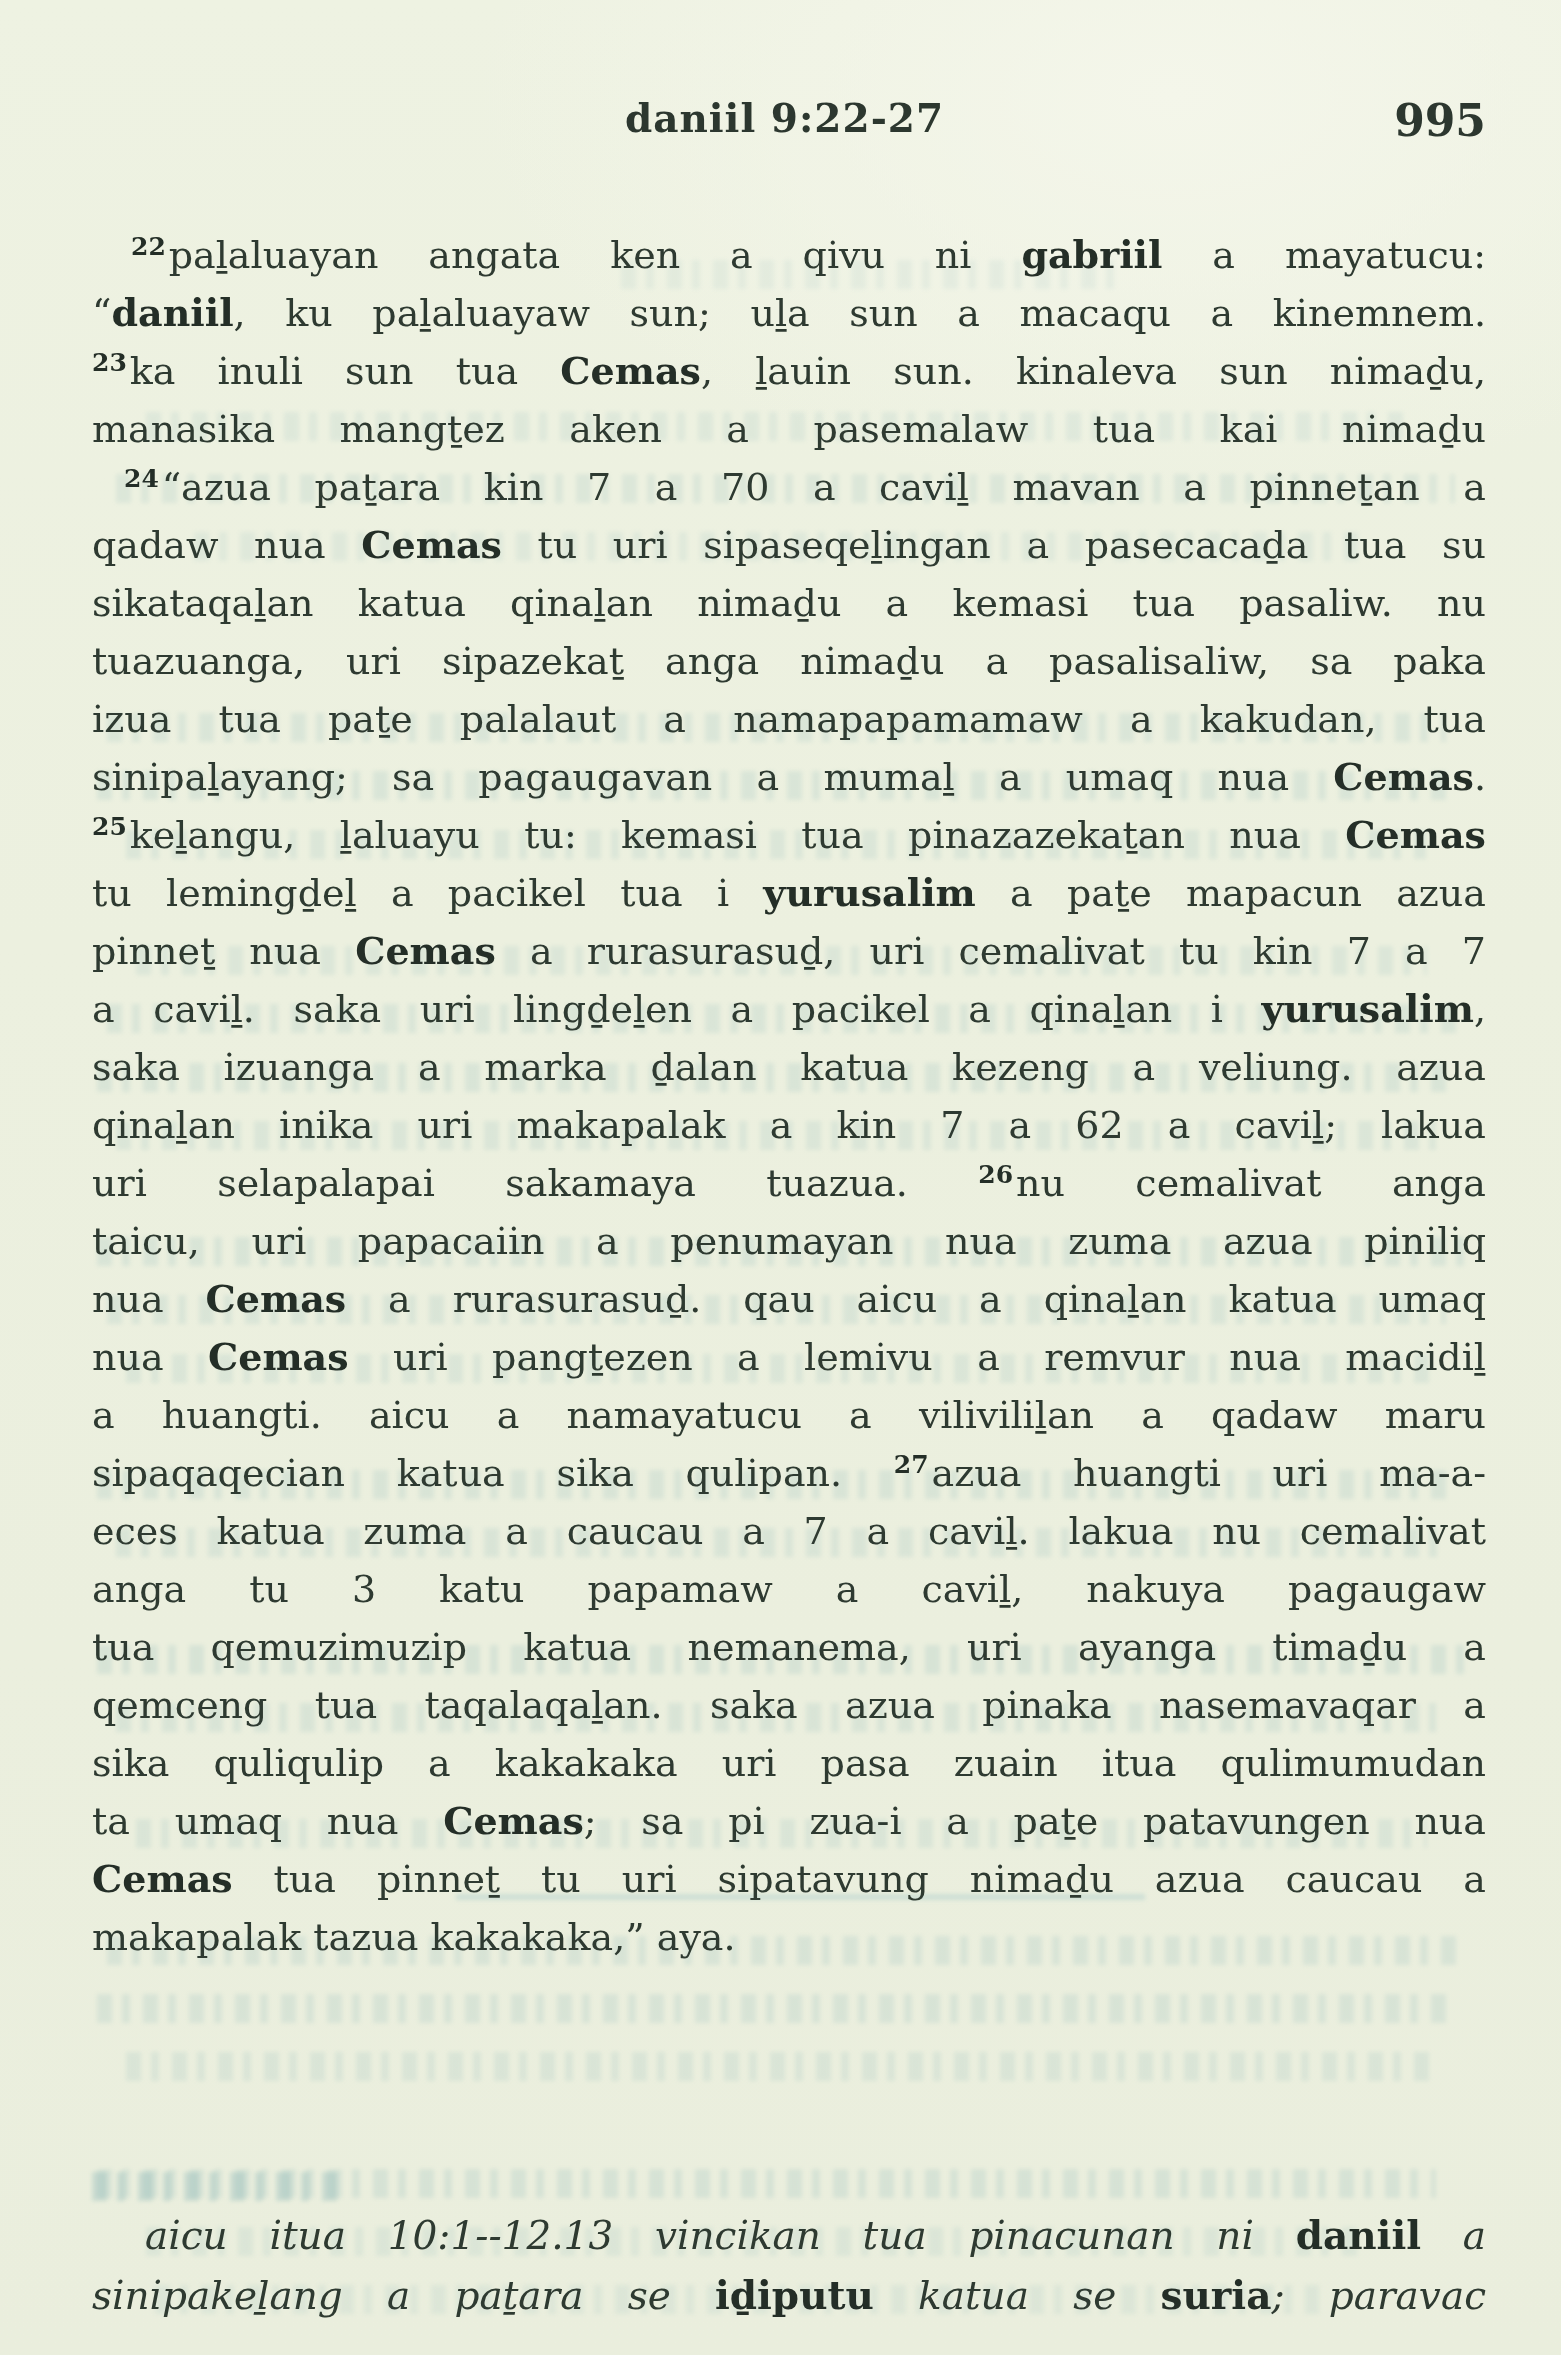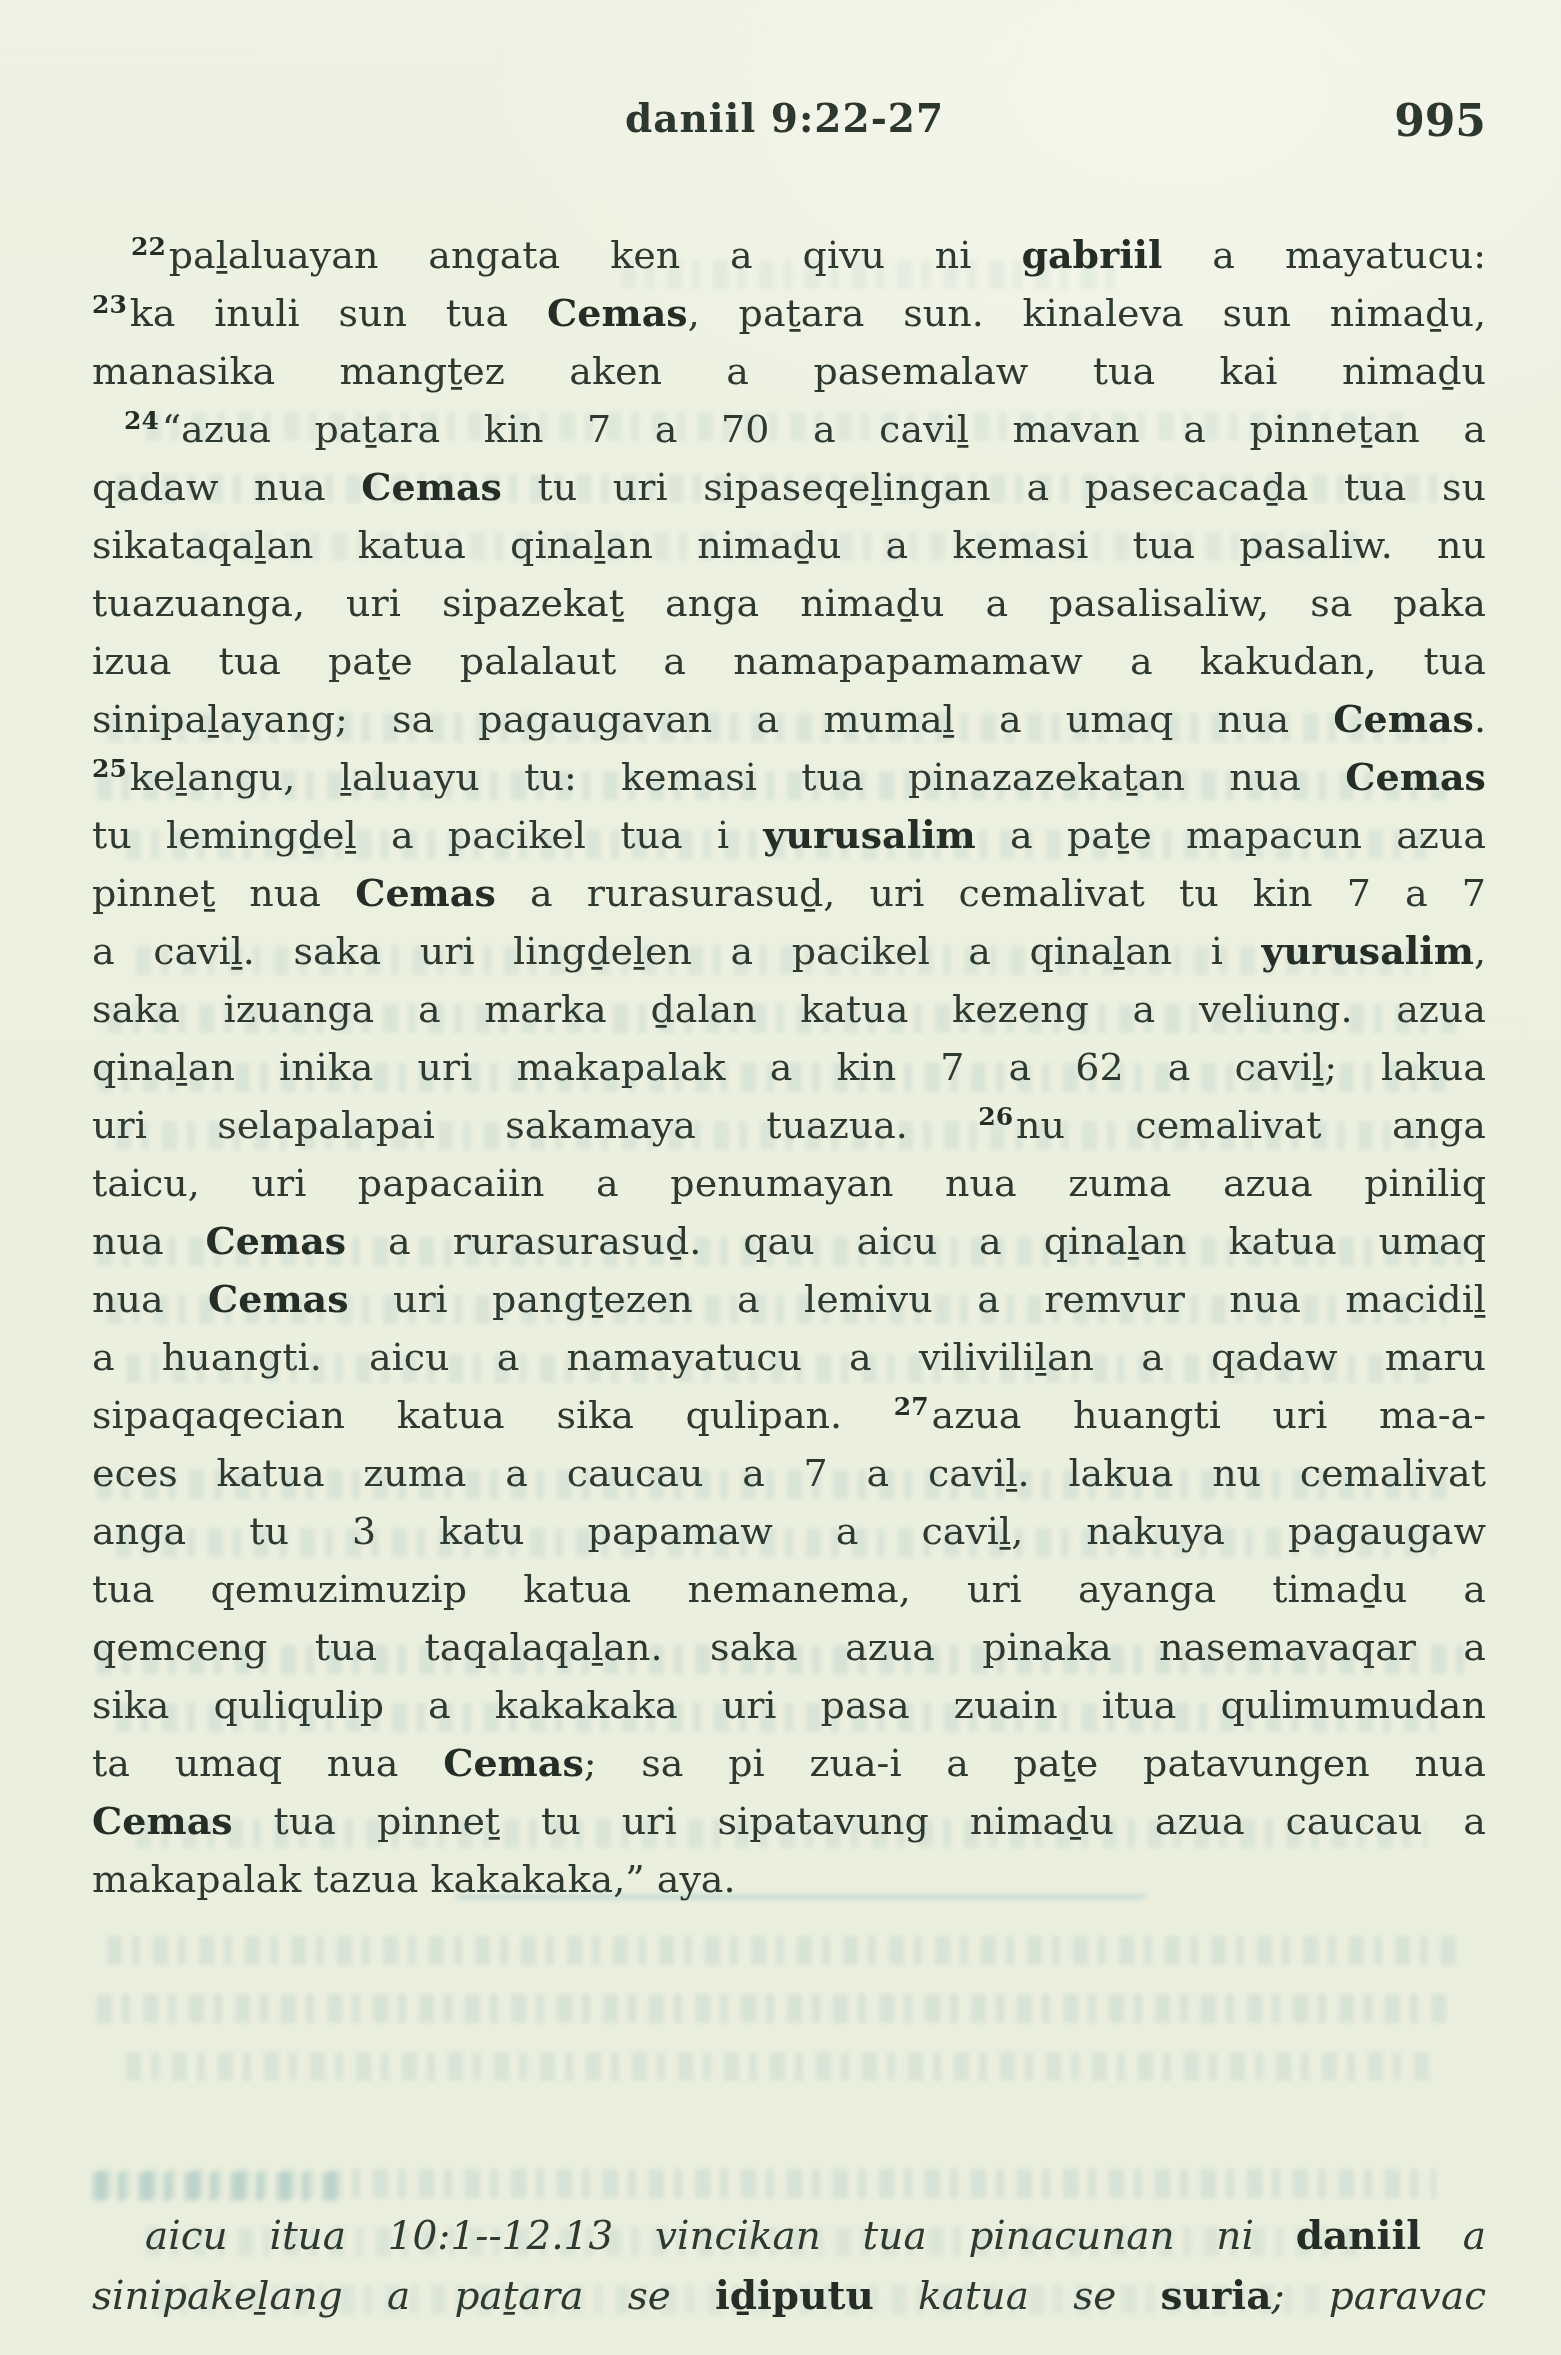--- a/index.html
+++ b/index.html
@@ -93,21 +93,22 @@
       <div class="ghost-rule" style="top: 1894px; left: 456px; width: 689px; opacity: 0.38;"></div>
     </div>
 
   <div id="hdr">
     <div class="ref">daniil 9:22-27</div>
     <div class="pno">995</div>
   </div>
 
   <div id="body-block">
       <div class="line" style="text-indent: 39px;"><span class="vnum">22</span><span>paḻaluayan angata ken a qivu ni </span><span class="bold">gabriil</span><span> a mayatucu:</span></div>
-      <div class="line"><span class="vnum">23</span><span>ka inuli sun tua </span><span class="bold">Cemas</span><span>, paṯara sun. kinaleva sun nimaḏu,</span></div>
+      <div class="line"><span>“</span><span class="bold">daniil</span><span>, ku paḻaluayaw sun; uḻa sun a macaqu a kinemnem.</span></div>
+      <div class="line"><span class="vnum">23</span><span>ka inuli sun tua </span><span class="bold">Cemas</span><span>, ḻauin sun. kinaleva sun nimaḏu,</span></div>
       <div class="line"><span>manasika mangṯez aken a pasemalaw tua kai nimaḏu</span></div>
       <div class="line" style="text-indent: 32px;"><span class="vnum">24</span><span>“azua paṯara kin 7 a 70 a caviḻ mavan a pinneṯan a</span></div>
       <div class="line"><span>qadaw nua </span><span class="bold">Cemas</span><span> tu uri sipaseqeḻingan a pasecacaḏa tua su</span></div>
       <div class="line"><span>sikataqaḻan katua qinaḻan nimaḏu a kemasi tua pasaliw. nu</span></div>
       <div class="line"><span>tuazuanga, uri sipazekaṯ anga nimaḏu a pasalisaliw, sa paka</span></div>
       <div class="line"><span>izua tua paṯe palalaut a namapapamamaw a kakudan, tua</span></div>
       <div class="line"><span>sinipaḻayang; sa pagaugavan a mumaḻ a umaq nua </span><span class="bold">Cemas</span><span>.</span></div>
       <div class="line"><span class="vnum">25</span><span>keḻangu, ḻaluayu tu: kemasi tua pinazazekaṯan nua </span><span class="bold">Cemas</span></div>
       <div class="line"><span>tu lemingḏeḻ a pacikel tua i </span><span class="bold">yurusalim</span><span> a paṯe mapacun azua</span></div>
       <div class="line"><span>pinneṯ nua </span><span class="bold">Cemas</span><span> a rurasurasuḏ, uri cemalivat tu kin 7 a 7</span></div>

